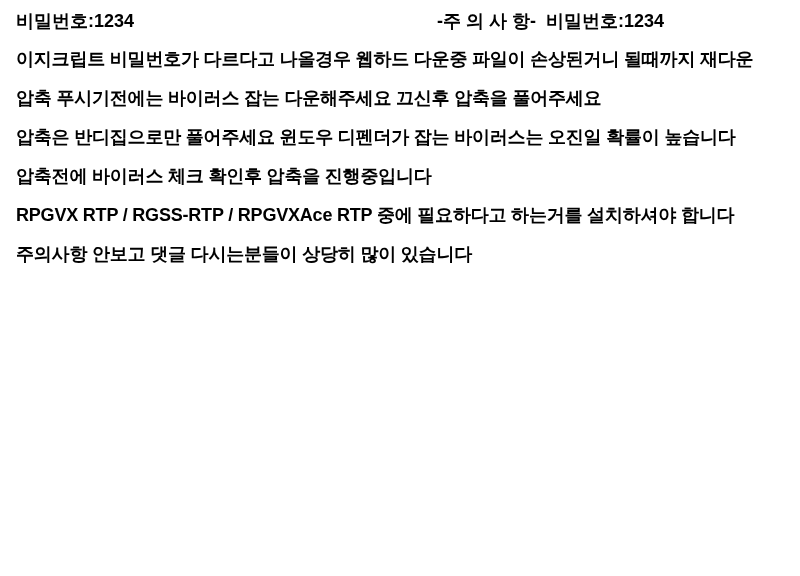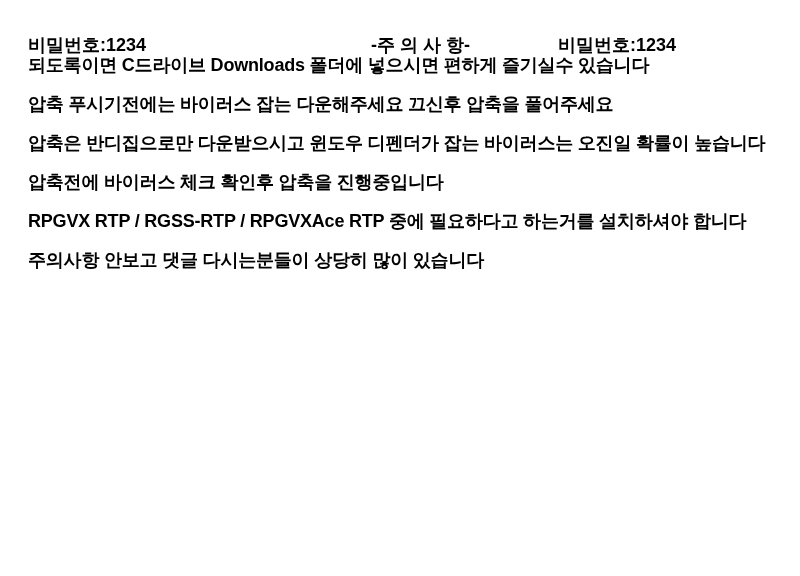--- a/index.html
+++ b/index.html
@@ -12,41 +12,40 @@
     background: #ffffff;
     font-family: "Liberation Sans", "DejaVu Sans", sans-serif;
     color: #000000;
     overflow: hidden;
   }
   .page {
     position: relative;
     width: 800px;
     height: 576px;
     box-sizing: border-box;
-    padding: 6px 10px 0 28px;
+    padding: 6px 10px 0 16px;
   }
   .header-row {
     display: flex;
     align-items: baseline;
     justify-content: flex-start;
     font-size: 18px;
     font-weight: bold;
     letter-spacing: 0px;
     height: 30px;
     line-height: 30px;
     white-space: nowrap;
   }
   .hdr-left {
     width: 265px;
     text-align: left;
   }
   .hdr-center {
     width: 255px;
-    text-align: center;
-    margin-top: 24px;
+    text-align: right;
   }
   .hdr-right {
     flex: 1;
     text-align: left;
     padding-left: 10px;
   }
   .body-block {
     margin-top: 14px;
   }
   .line {
@@ -73,32 +72,32 @@
 
   <div class="header-row">
     <div class="hdr-left">비밀번호:1234</div>
     <div class="hdr-center">-주 의 사 항-</div>
     <div class="hdr-right">비밀번호:1234</div>
   </div>
 
   <div class="body-block">
 
     <div class="para">
+      <div class="line">이지크립트 비밀번호가 다르다고 나올경우 웹하드 다운중 파일이 손상된거니 될때까지 재다운</div>
     </div>
 
     <div class="para">
-      <div class="line">되도록이면 C드라이브 Downloads 폴더에 넣으시면 편하게 즐기실수 있습니다</div>
     </div>
 
     <div class="para">
       <div class="line">압축 푸시기전에는 바이러스 잡는 다운해주세요 끄신후 압축을 풀어주세요</div>
     </div>
 
     <div class="para">
-      <div class="line">압축은 반디집으로만 다운받으시고 윈도우 디펜더가 잡는 바이러스는 오진일 확률이 높습니다</div>
+      <div class="line">압축은 반디집으로만 풀어주세요 윈도우 디펜더가 잡는 바이러스는 오진일 확률이 높습니다</div>
     </div>
 
     <div class="para">
       <div class="line">압축전에 바이러스 체크 확인후 압축을 진행중입니다</div>
     </div>
 
     <div class="para tight">
       <div class="line">RPGVX RTP /  RGSS-RTP  / RPGVXAce RTP 중에 필요하다고 하는거를 설치하셔야 합니다</div>
     </div>
 

